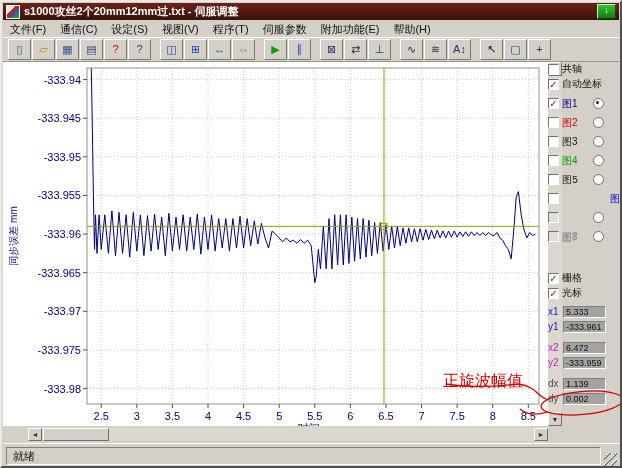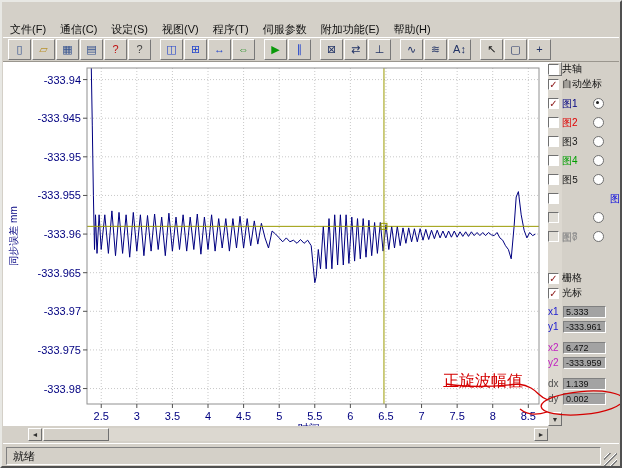--- a/index.html
+++ b/index.html
@@ -79,20 +79,25 @@
     border:1px solid;border-color:#808080 #ffffff #ffffff #808080;
     font-size:11px;line-height:16px;padding-left:6px;color:#111;}
   #grip{position:absolute;right:2px;bottom:2px;width:13px;height:13px;
     background:repeating-linear-gradient(135deg,transparent 0 3px,#ffffff 3px 4px,#808080 4px 5px);}
 </style>
 </head>
 <body>
 
 <div id="window">
 
+  <div id="titlebar">
+    <div id="title-icon"></div>
+    <span id="title-text">s1000攻丝2个20mm12mm过.txt - 伺服调整</span>
+    <div id="title-btn"><span>↓</span></div>
+  </div>
 
   <div id="menubar">
       <div class="menu-item">文件(F)</div>
       <div class="menu-item">通信(C)</div>
       <div class="menu-item">设定(S)</div>
       <div class="menu-item">视图(V)</div>
       <div class="menu-item">程序(T)</div>
       <div class="menu-item">伺服参数</div>
       <div class="menu-item">附加功能(E)</div>
       <div class="menu-item">帮助(H)</div>

